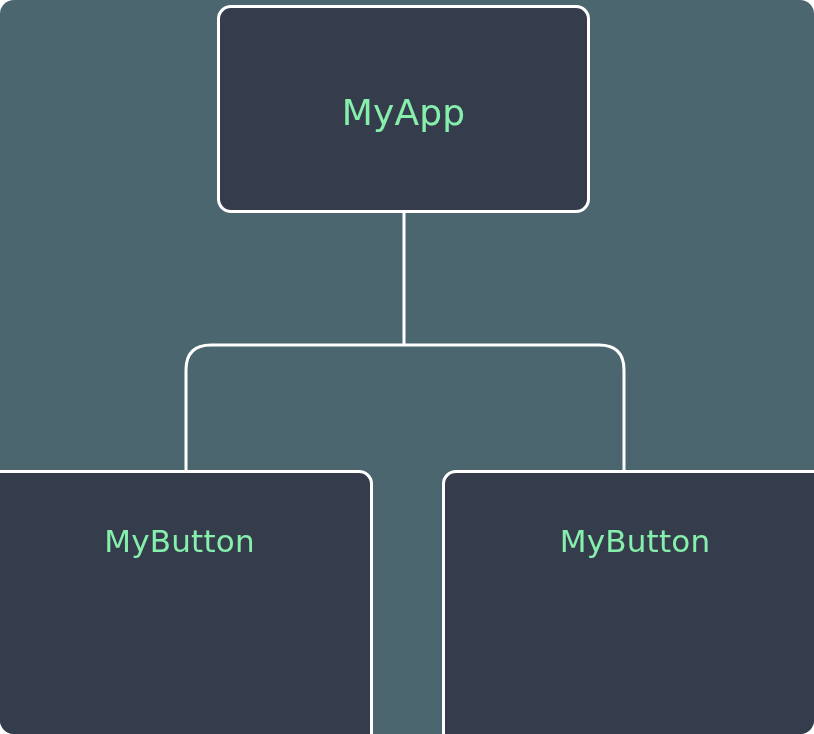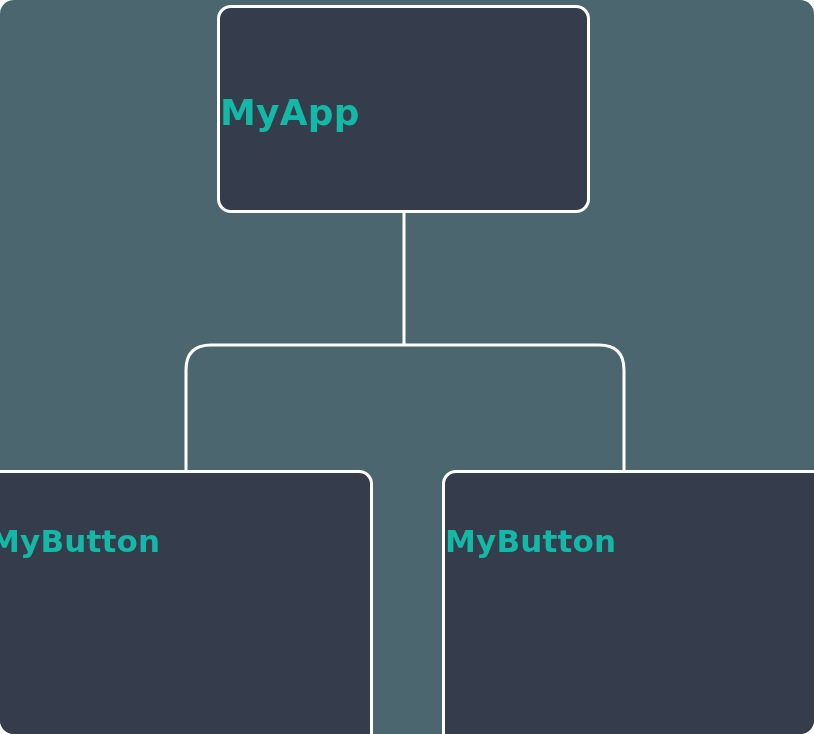--- a/index.html
+++ b/index.html
@@ -22,22 +22,23 @@
     position: absolute;
     background: #353c4b;
     border: 3px solid #ffffff;
     border-radius: 14px;
     box-sizing: border-box;
   }
   .node-title {
     position: absolute;
     left: 0;
     right: 0;
-    color: #14b8a6;
-    font-weight: 700;
+    text-align: center;
+    color: #86efac;
+    font-weight: 400;
     letter-spacing: 0.2px;
     white-space: nowrap;
   }
 
   #node-root {
     left: 217px;
     top: 5px;
     width: 373px;
     height: 208px;
   }

